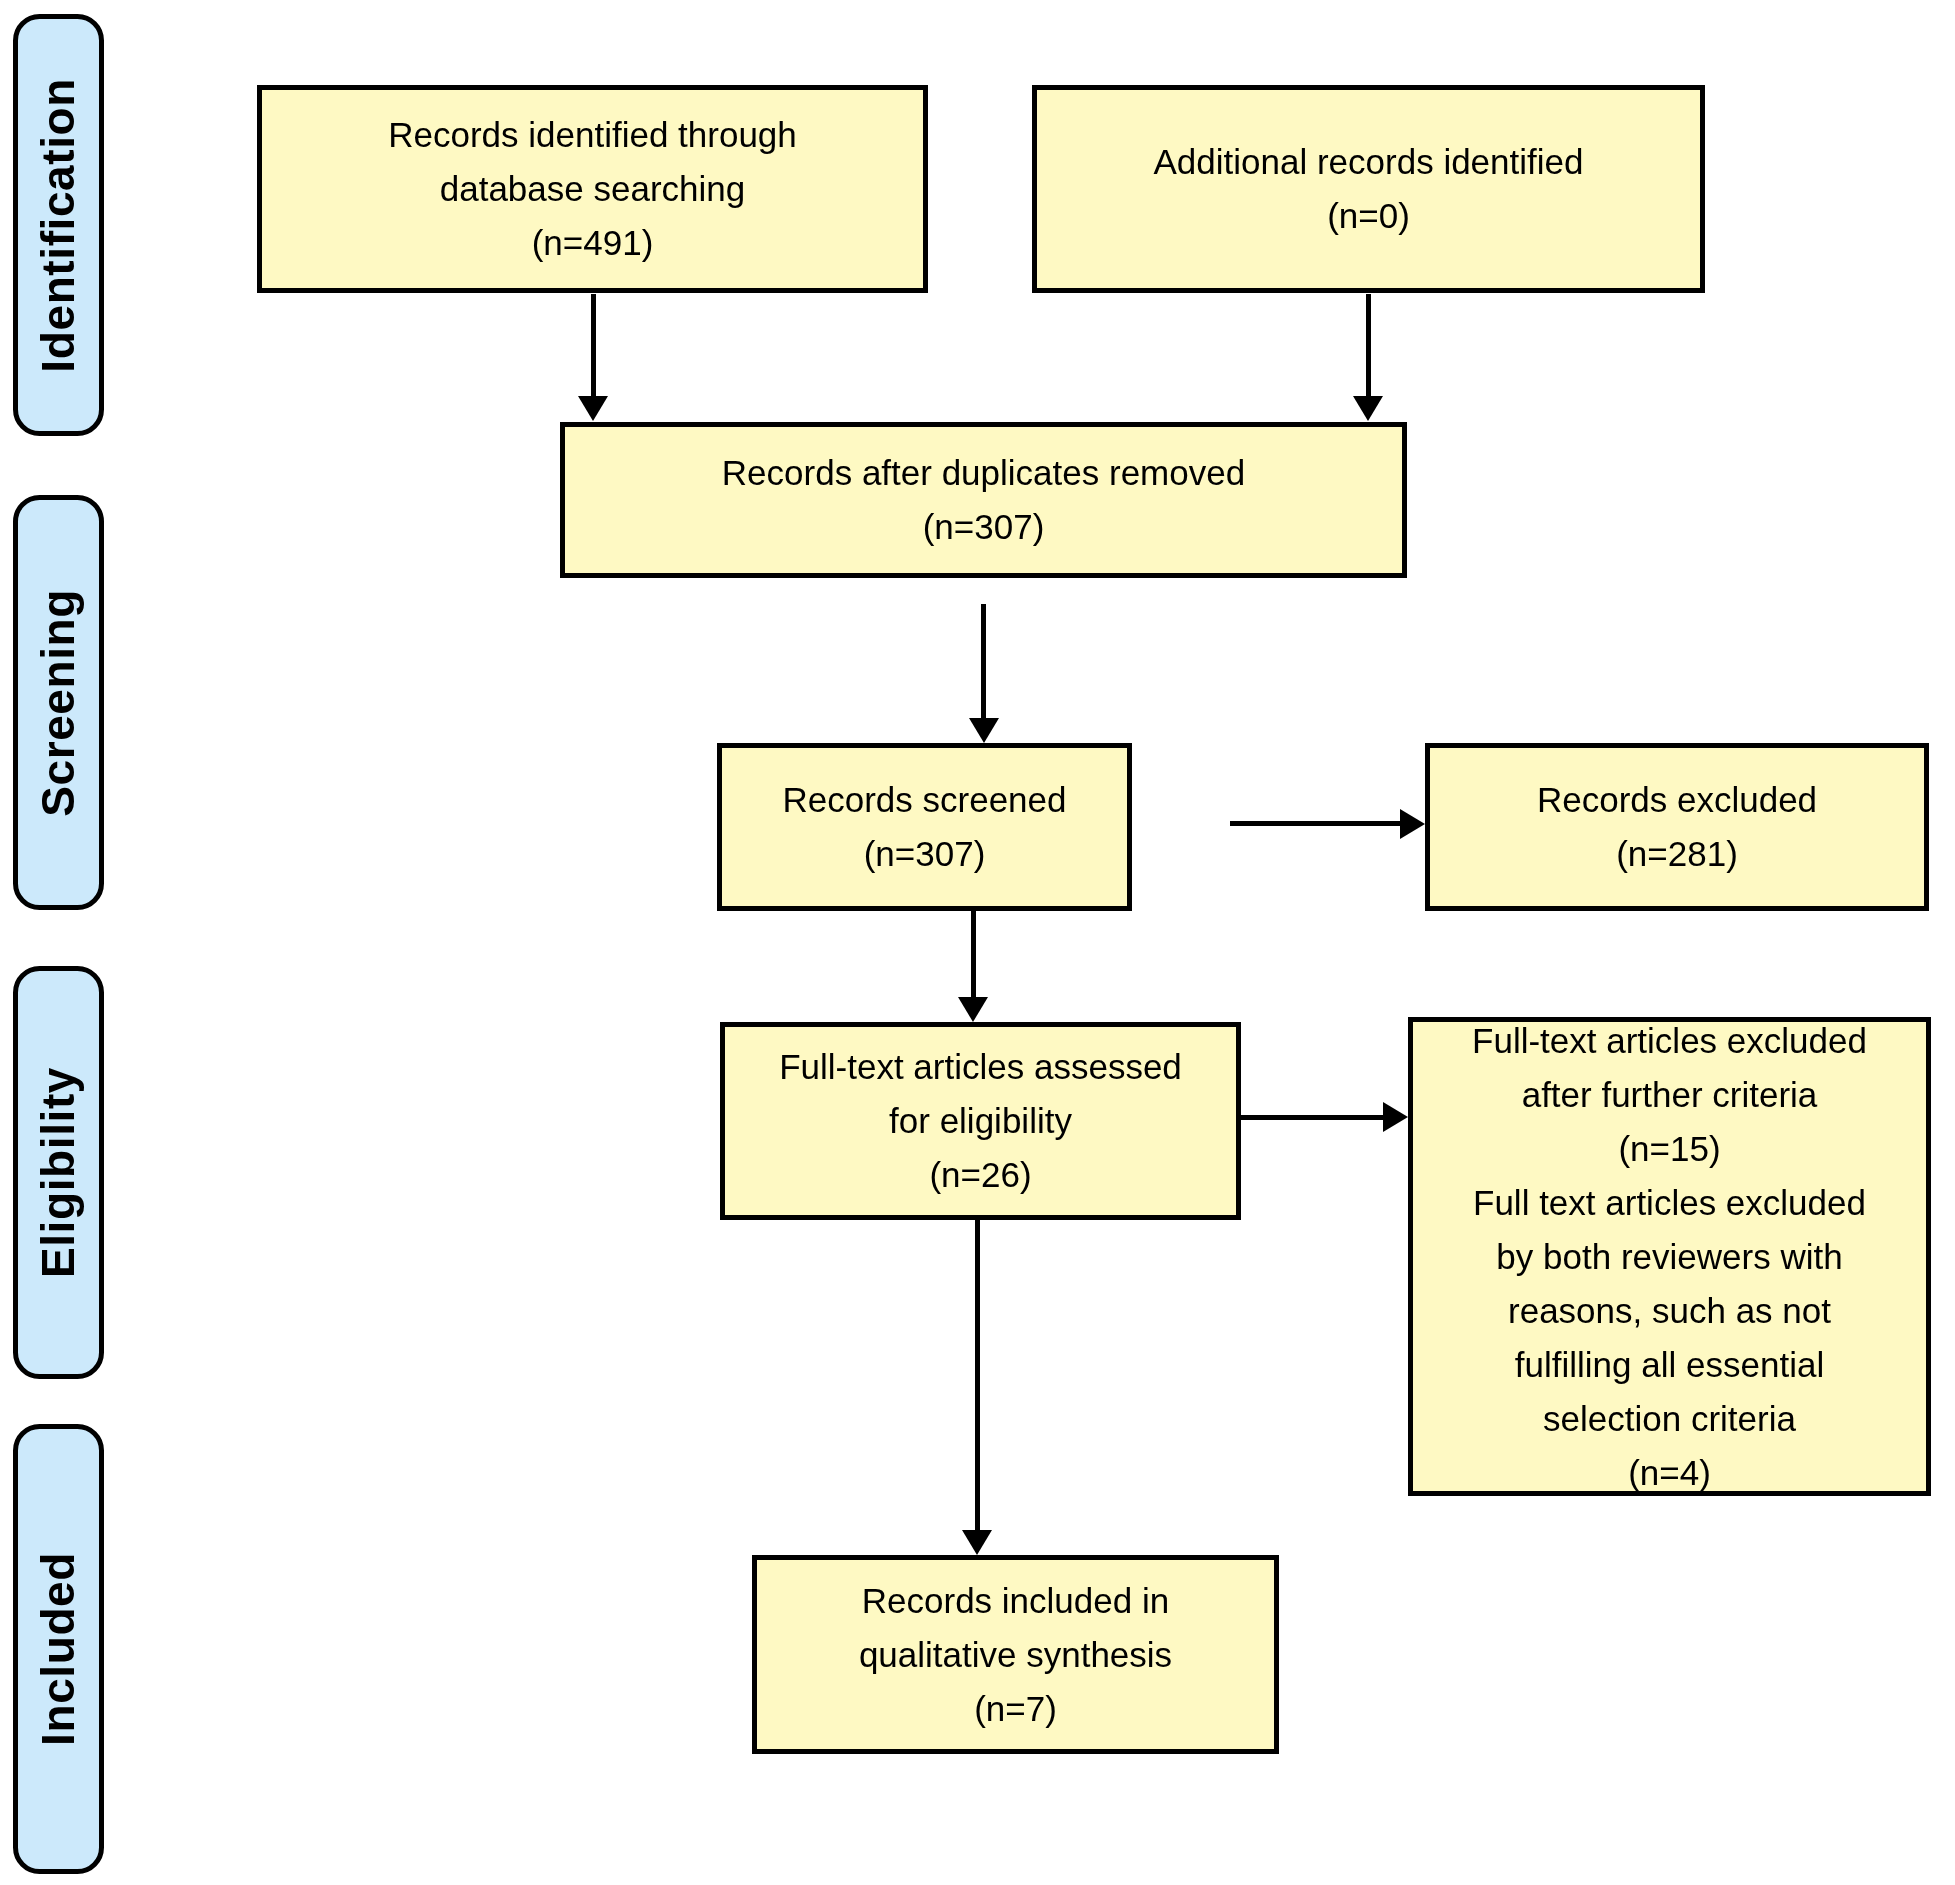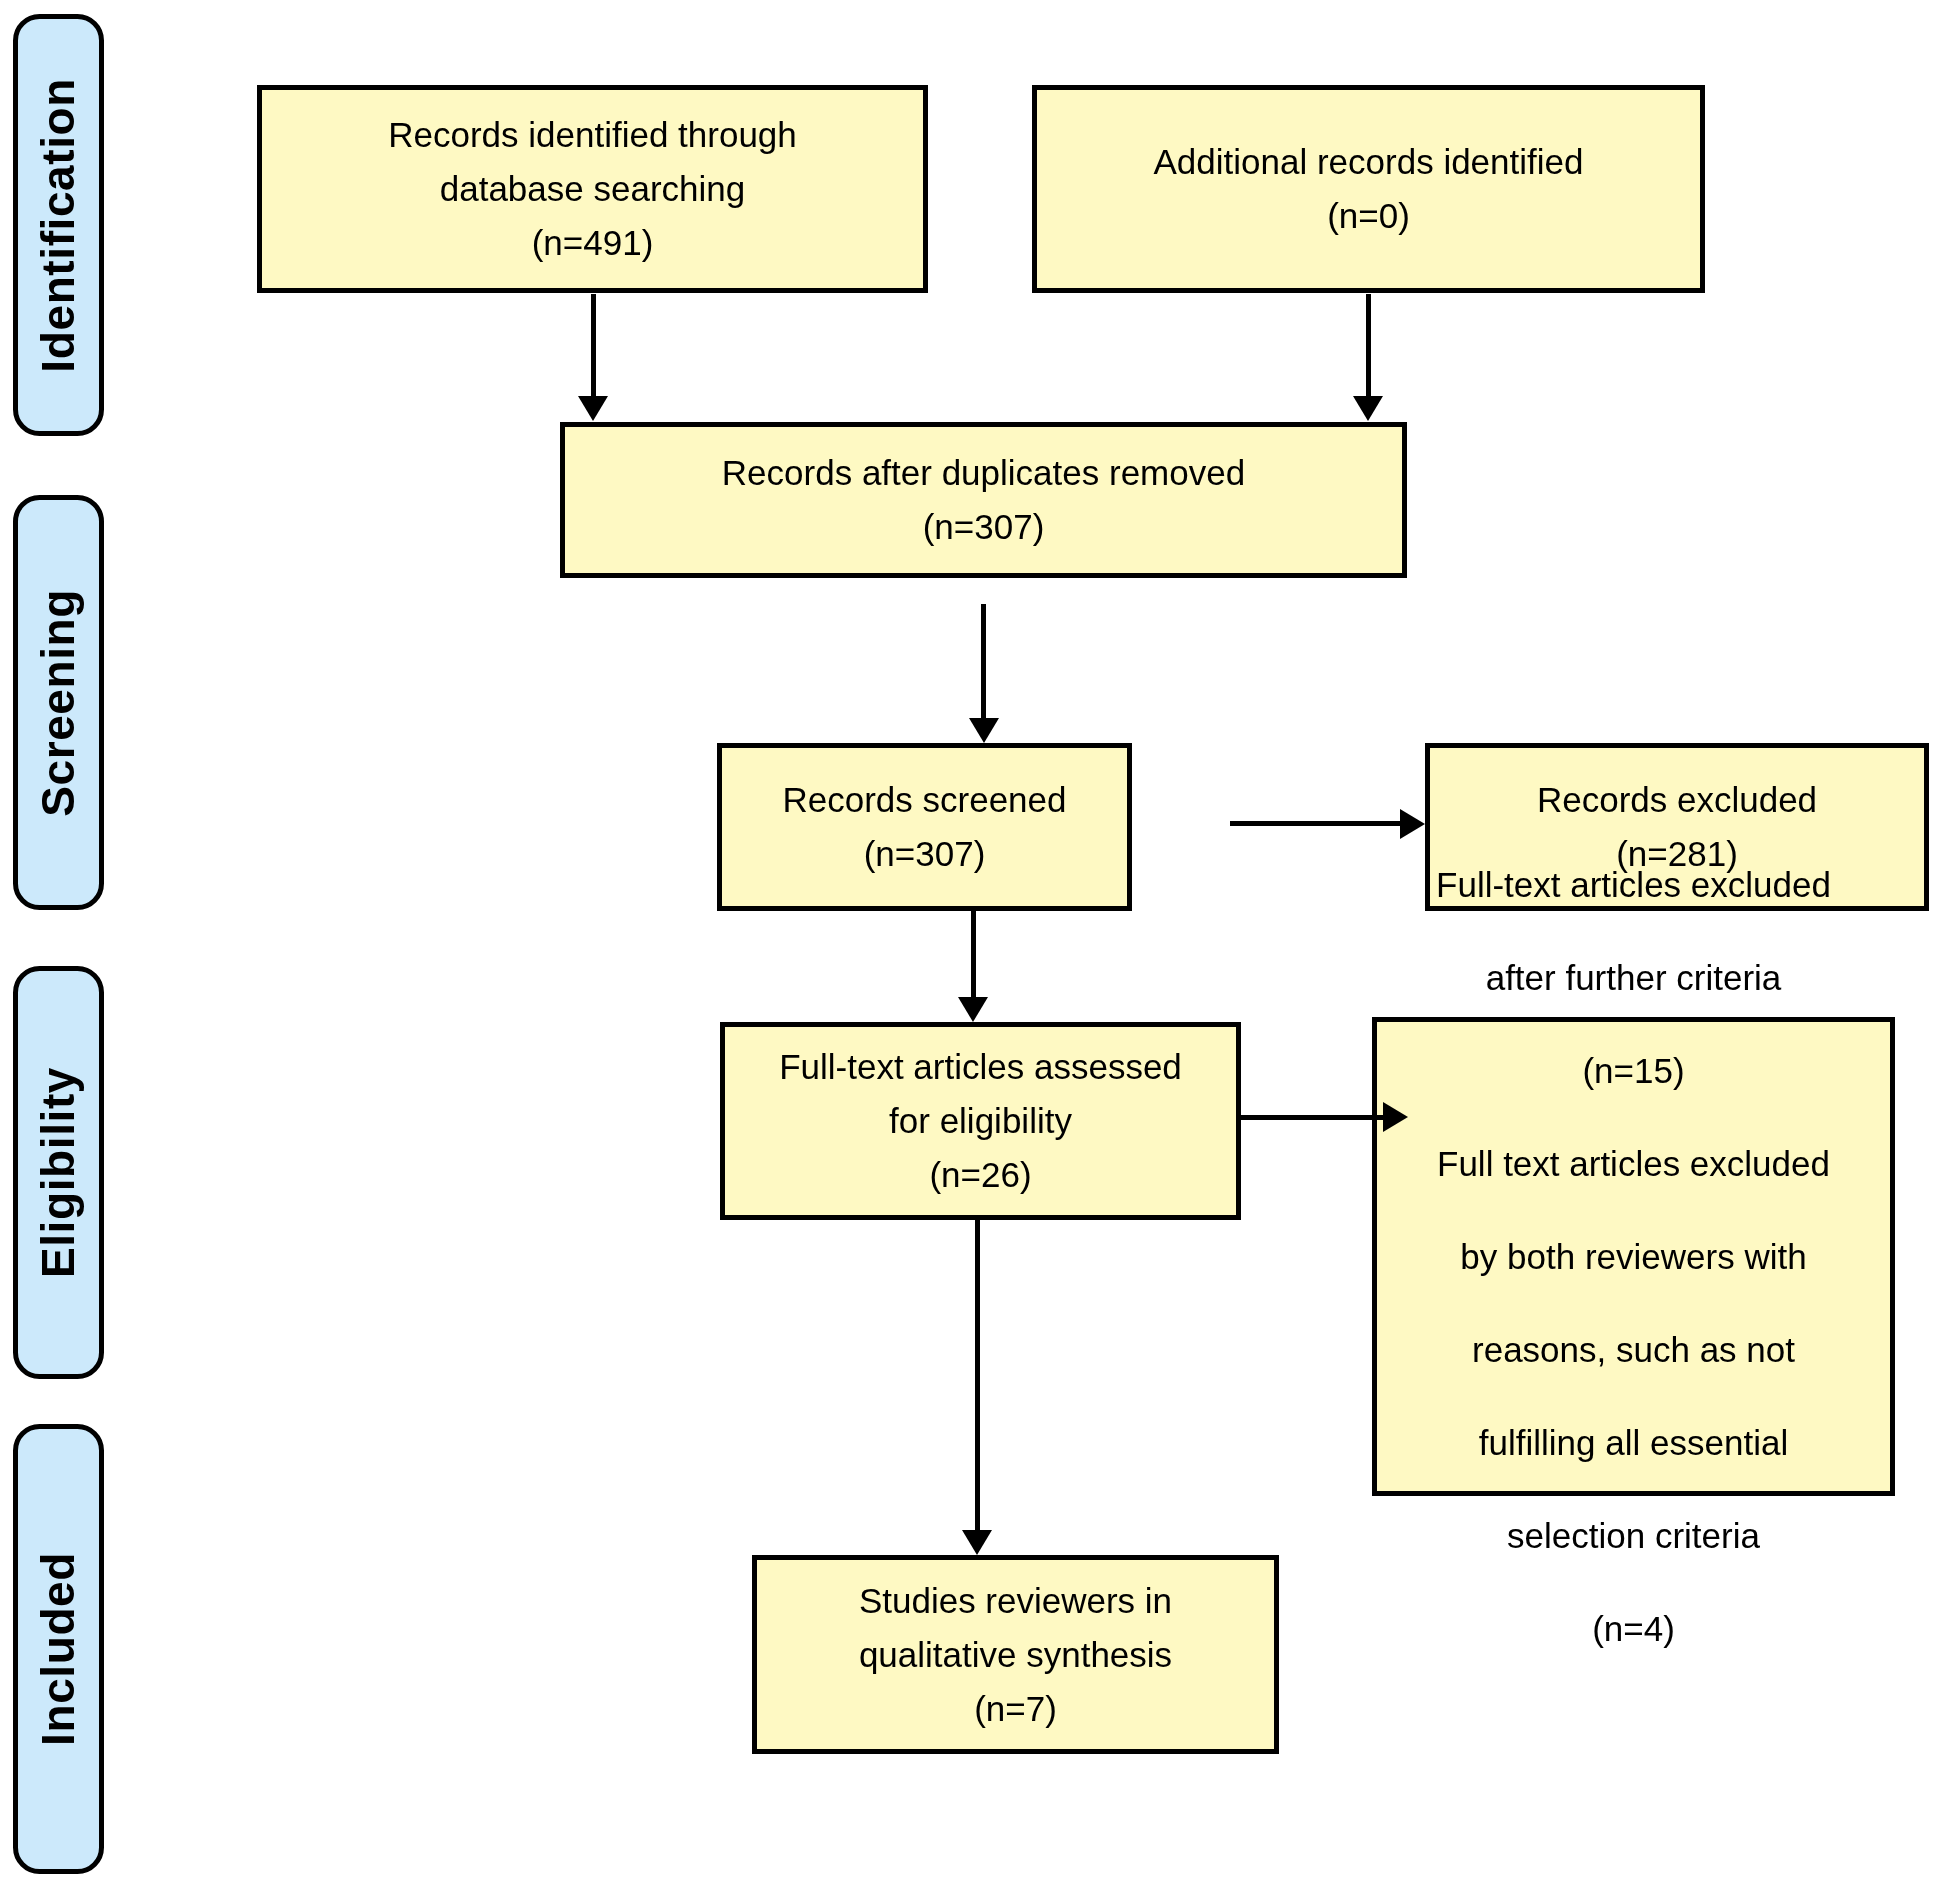--- a/index.html
+++ b/index.html
@@ -121,34 +121,34 @@
   <div class="box" style="left:1425px; top:743px; width:504px; height:168px;">
     <div class="line">Records excluded</div>
     <div class="line">(n=281)</div>
   </div>
 
   <div class="box" style="left:720px; top:1022px; width:521px; height:198px;">
     <div class="line">Full-text articles assessed</div>
     <div class="line">for eligibility</div>
     <div class="line">(n=26)</div>
   </div>
-  <div class="box" style="left:1372px; top:1017px; width:523px; height:479px;gap:39px;">
+  <div class="box" style="left:1408px; top:1017px; width:523px; height:479px;">
     <div class="line">Full-text articles excluded</div>
     <div class="line">after further criteria</div>
     <div class="line">(n=15)</div>
     <div class="line">Full text articles excluded</div>
     <div class="line">by both reviewers with</div>
     <div class="line">reasons, such as not</div>
     <div class="line">fulfilling all essential</div>
     <div class="line">selection criteria</div>
     <div class="line">(n=4)</div>
   </div>
 
   <div class="box" style="left:752px; top:1555px; width:527px; height:199px;">
-    <div class="line">Studies reviewers in</div>
+    <div class="line">Records included in</div>
     <div class="line">qualitative synthesis</div>
     <div class="line">(n=7)</div>
   </div>
 
   <div class="vshaft" style="left:591px; top:294px; height:103px;"></div>
   <div class="head-down" style="left:578px; top:396px;"></div>
 
   <div class="vshaft" style="left:1366px; top:294px; height:103px;"></div>
   <div class="head-down" style="left:1353px; top:396px;"></div>
 

